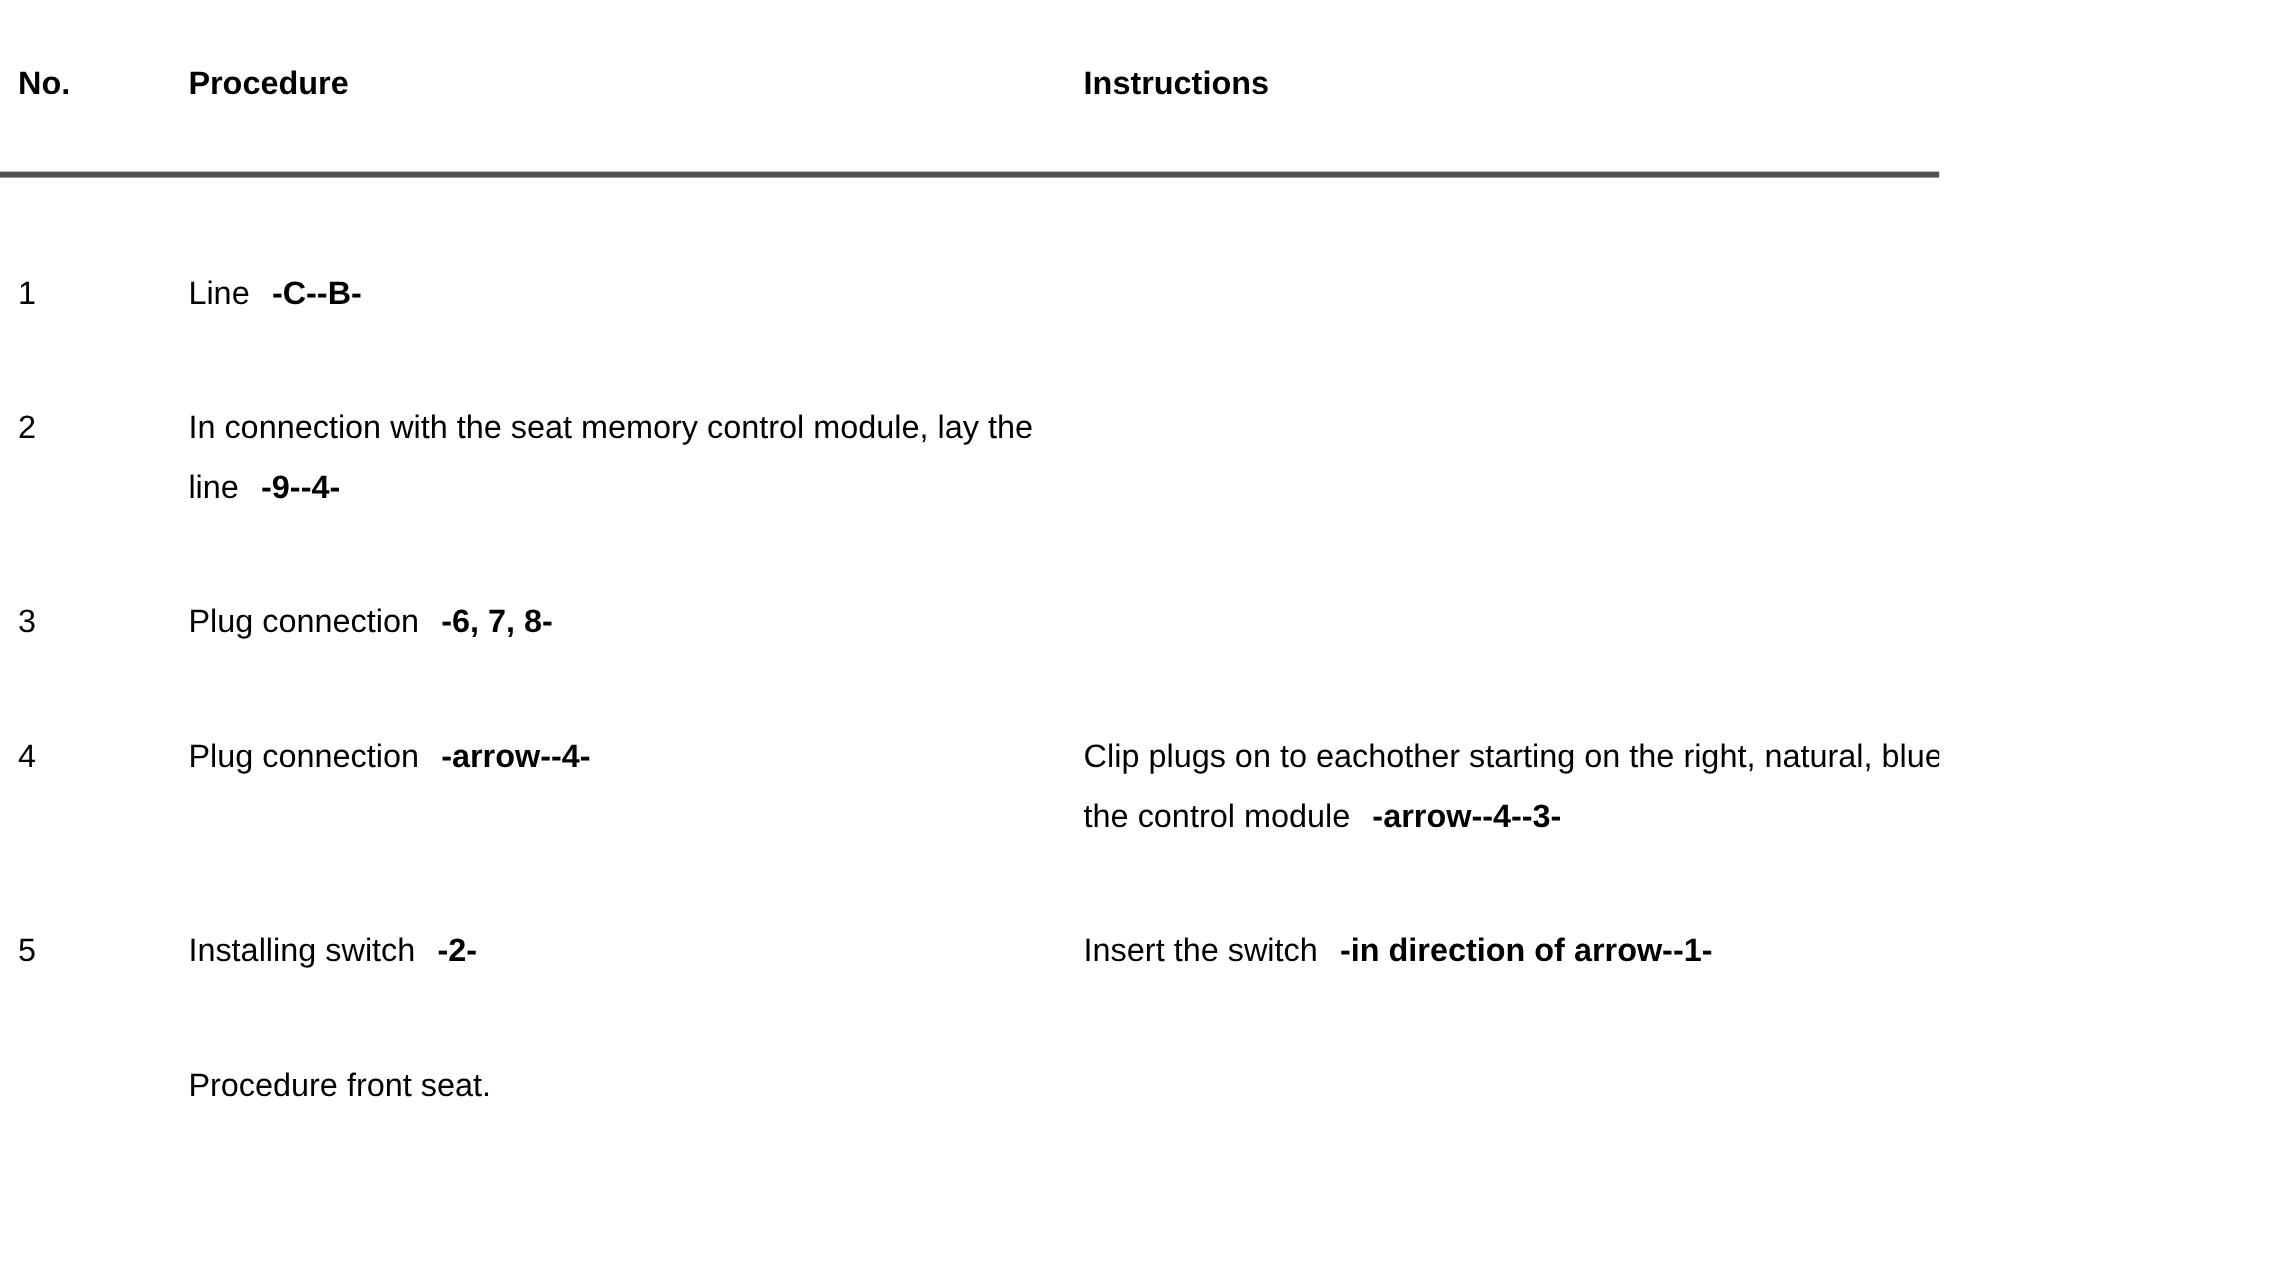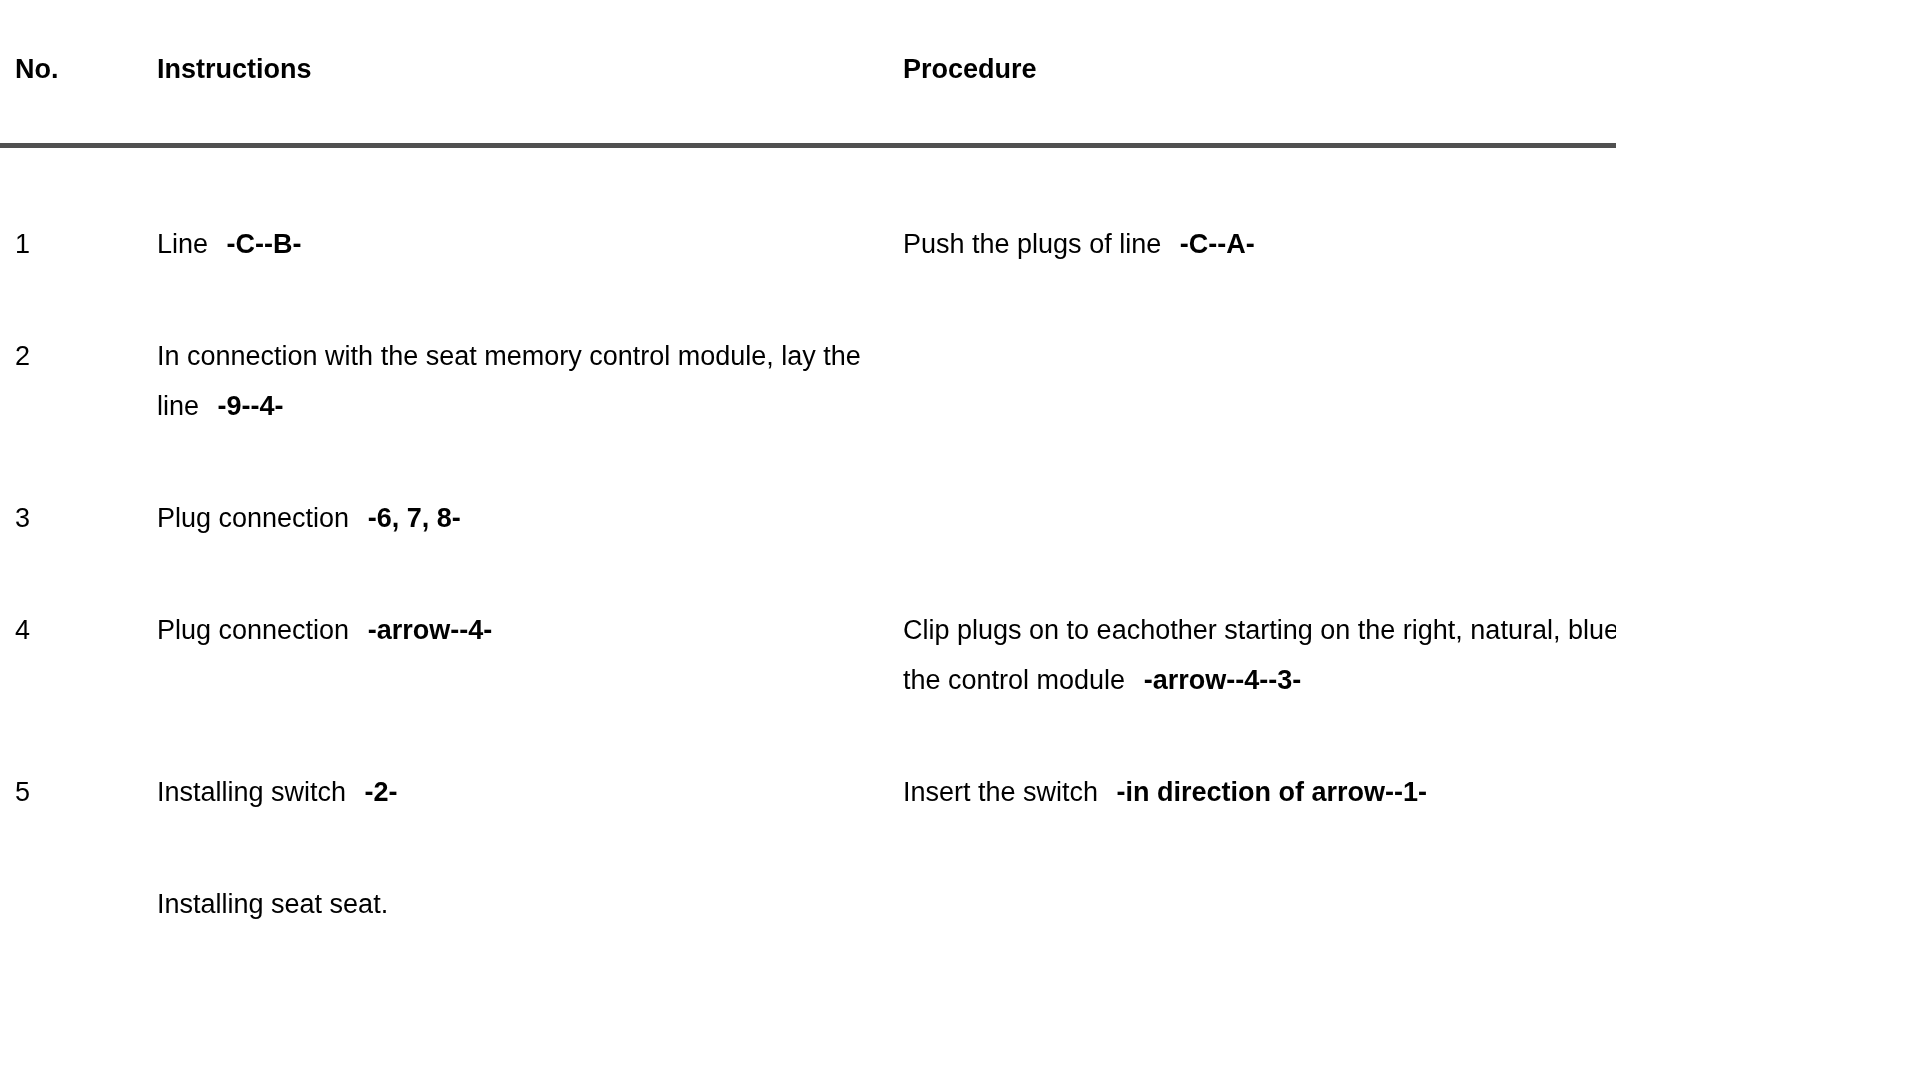--- a/index.html
+++ b/index.html
@@ -44,31 +44,30 @@
   .cell { white-space: normal; }
   b { font-weight: bold; margin-left: 11px; }
 </style>
 </head>
 <body>
 
 <div class="page">
 
   <div class="grid-row table-header">
     <div class="cell">No.</div>
+    <div class="cell">Procedure</div>
     <div class="cell">Instructions</div>
-    <div class="cell">Procedure</div>
   </div>
 
   <div class="header-rule"></div>
 
   <div class="table-body">
       <div class="grid-row">
         <div class="cell">1</div>
         <div class="cell"><span>Line </span><b>-C--B-</b></div>
-        <div class="cell"><span>Push the plugs of line </span><b>-C--A-</b></div>
       </div>
       <div class="grid-row">
         <div class="cell">2</div>
         <div class="cell"><span>In connection with the seat memory control module, lay the line </span><b>-9--4-</b></div>
       </div>
       <div class="grid-row">
         <div class="cell">3</div>
         <div class="cell"><span>Plug connection </span><b>-6, 7, 8-</b></div>
       </div>
       <div class="grid-row">
@@ -76,18 +75,18 @@
         <div class="cell"><span>Plug connection </span><b>-arrow--4-</b></div>
         <div class="cell"><span>Clip plugs on to eachother starting on the right, natural, blue, black and plug on to the control module </span><b>-arrow--4--3-</b></div>
       </div>
       <div class="grid-row">
         <div class="cell">5</div>
         <div class="cell"><span>Installing switch </span><b>-2-</b></div>
         <div class="cell"><span>Insert the switch </span><b>-in direction of arrow--1-</b></div>
       </div>
       <div class="grid-row">
         <div class="cell"></div>
-        <div class="cell"><span>Installing seat seat.</span></div>
+        <div class="cell"><span>Procedure front seat.</span></div>
         <div class="cell"></div>
       </div>
     </div>
 
 </div>
 
 </body></html>

